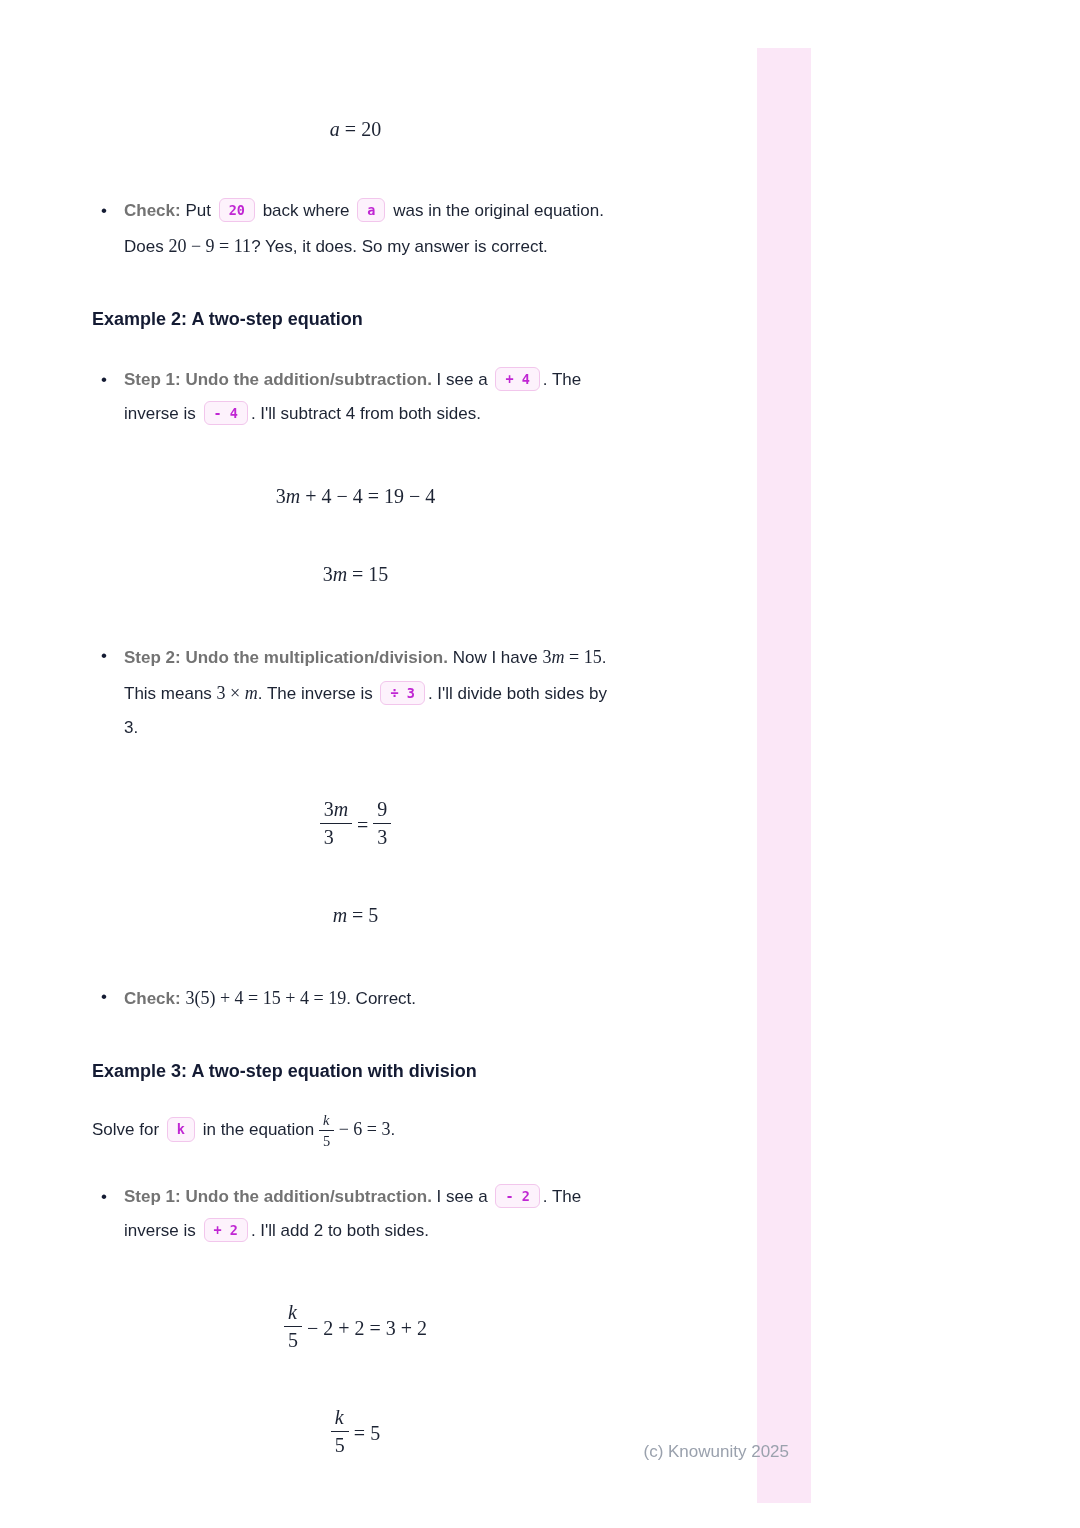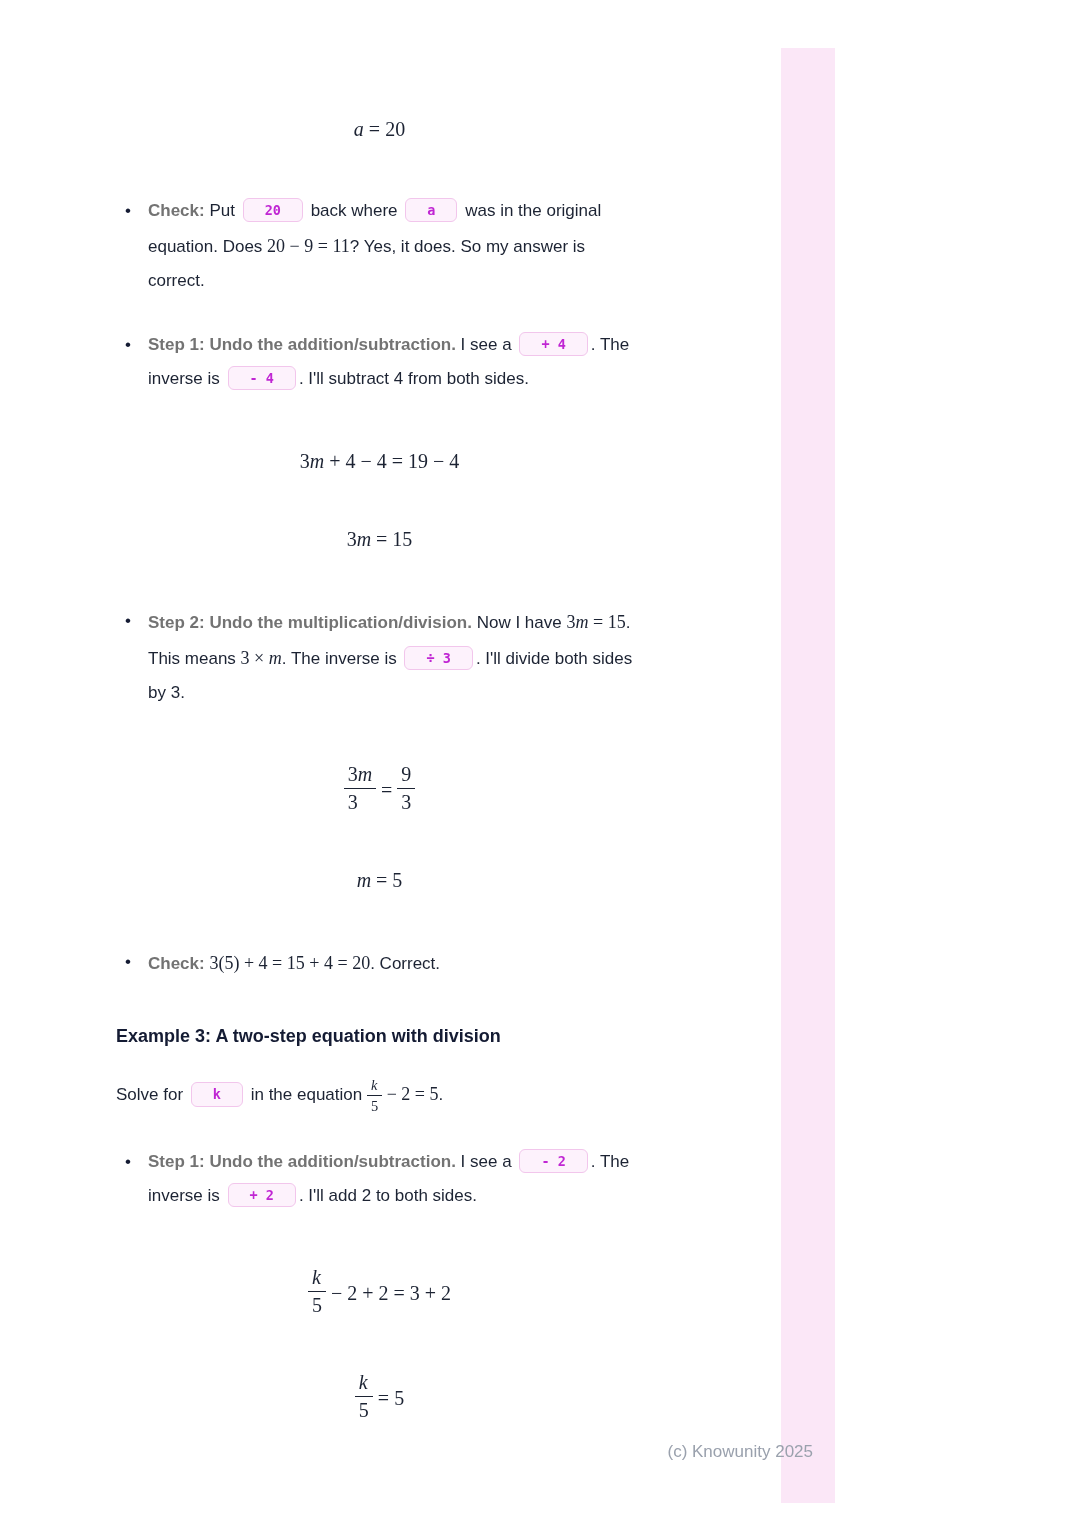--- a/index.html
+++ b/index.html
@@ -4,21 +4,20 @@
 <style>
   * { box-sizing: border-box; }
   html,body { margin:0; padding:0; background:#ffffff; }
   body { font-family:"Liberation Sans","DejaVu Sans",sans-serif; color:#1c2333; }
 
   .page {
     position:relative;
     width:859px; height:1528px;
     background:#ffffff;
     overflow:hidden;
-    margin-left:24px;
   }
 
   
   .stripe-band {
     position:absolute; top:48px; right:48px;
     width:54px; height:1455px;
     background:#fbe7f7;
     z-index:1;
   }
   .stripe-line {
@@ -62,21 +61,21 @@
   .chip {
     display:inline-block;
     font-family:"DejaVu Sans Mono","Liberation Mono",monospace;
     font-size:13.5px;
     font-weight:bold;
     line-height:1.5;
     color:#c026d3;
     background:#fdf2fc;
     border:1px solid #f2c6ec;
     border-radius:6px;
-    padding:1px 21px;
+    padding:1px 9px;
     margin:0 3px;
     vertical-align:1px;
   }
 
   
   .math, .math-display {
     font-family:"Liberation Serif","DejaVu Serif",serif;
   }
   span.math { font-size:1.06em; }
   .mi { font-style:italic; }
@@ -121,39 +120,40 @@
 
   <div class="stripe-band"></div>
   <div class="stripe-line"></div>
 
   <div class="content">
 
     <div class="math-display"><span class="mi">a</span><span class="mu"> = 20</span></div>
 
     <div class="bullet"><strong>Check:</strong> Put <span class="chip">20</span> back where <span class="chip">a</span> was in the original equation. Does <span class="math"><span class="mu">20 − 9 = 11</span></span>? Yes, it does. So my answer is correct.</div>
 
+    <h3 class="example-heading">Example 2: A two-step equation</h3>
 
 
     <div class="bullet"><strong>Step 1: Undo the addition/subtraction.</strong> I see a <span class="chip">+ 4</span>. The inverse is <span class="chip">- 4</span>. I'll subtract 4 from both sides.</div>
 
     <div class="math-display"><span class="mu">3</span><span class="mi">m</span><span class="mu"> + 4 − 4 = 19 − 4</span></div>
 
     <div class="math-display"><span class="mu">3</span><span class="mi">m</span><span class="mu"> = 15</span></div>
 
     <div class="bullet"><strong>Step 2: Undo the multiplication/division.</strong> Now I have <span class="math"><span class="mu">3</span><span class="mi">m</span><span class="mu"> = 15</span></span>. This means <span class="math"><span class="mu">3 × </span><span class="mi">m</span></span>. The inverse is <span class="chip">÷ 3</span>. I'll divide both sides by 3.</div>
 
     <div class="math-display"><span class="frac"><span class="num"><span class="mu">3</span><span class="mi">m</span></span><span class="den"><span class="mu">3</span></span></span><span class="mu"> = </span><span class="frac"><span class="num"><span class="mu">9</span></span><span class="den"><span class="mu">3</span></span></span></div>
 
     <div class="math-display"><span class="mi">m</span><span class="mu"> = 5</span></div>
 
-    <div class="bullet"><strong>Check:</strong> <span class="math"><span class="mu">3(5) + 4 = 15 + 4 = 20</span></span>. Correct.</div>
+    <div class="bullet"><strong>Check:</strong> <span class="math"><span class="mu">3(5) + 4 = 15 + 4 = 19</span></span>. Correct.</div>
 
     <h3 class="example-heading">Example 3: A two-step equation with division</h3>
 
-    <p class="para">Solve for <span class="chip">k</span> in the equation <span class="math"><span class="frac"><span class="num"><span class="mi">k</span></span><span class="den"><span class="mu">5</span></span></span><span class="mu"> − 2 = 5</span></span>.</p>
+    <p class="para">Solve for <span class="chip">k</span> in the equation <span class="math"><span class="frac"><span class="num"><span class="mi">k</span></span><span class="den"><span class="mu">5</span></span></span><span class="mu"> − 6 = 3</span></span>.</p>
 
     <div class="bullet"><strong>Step 1: Undo the addition/subtraction.</strong> I see a <span class="chip">- 2</span>. The inverse is <span class="chip">+ 2</span>. I'll add 2 to both sides.</div>
 
     <div class="math-display"><span class="frac"><span class="num"><span class="mi">k</span></span><span class="den"><span class="mu">5</span></span></span><span class="mu"> − 2 + 2 = 3 + 2</span></div>
 
     <div class="math-display"><span class="frac"><span class="num"><span class="mi">k</span></span><span class="den"><span class="mu">5</span></span></span><span class="mu"> = 5</span></div>
 
   </div>
 
   <div class="footer-copyright">(c) Knowunity 2025</div>

